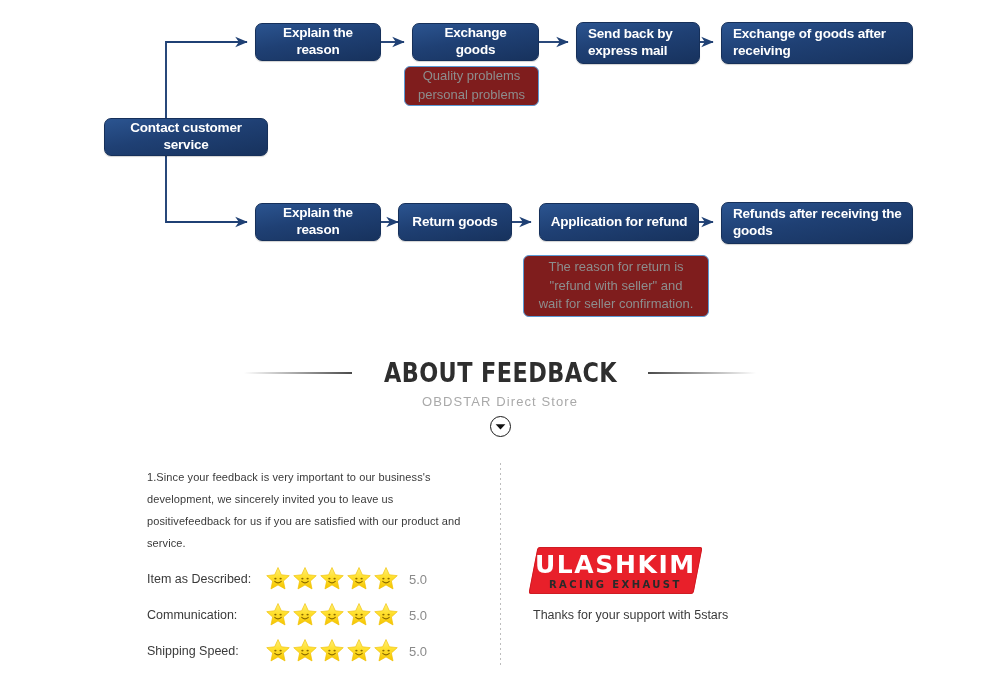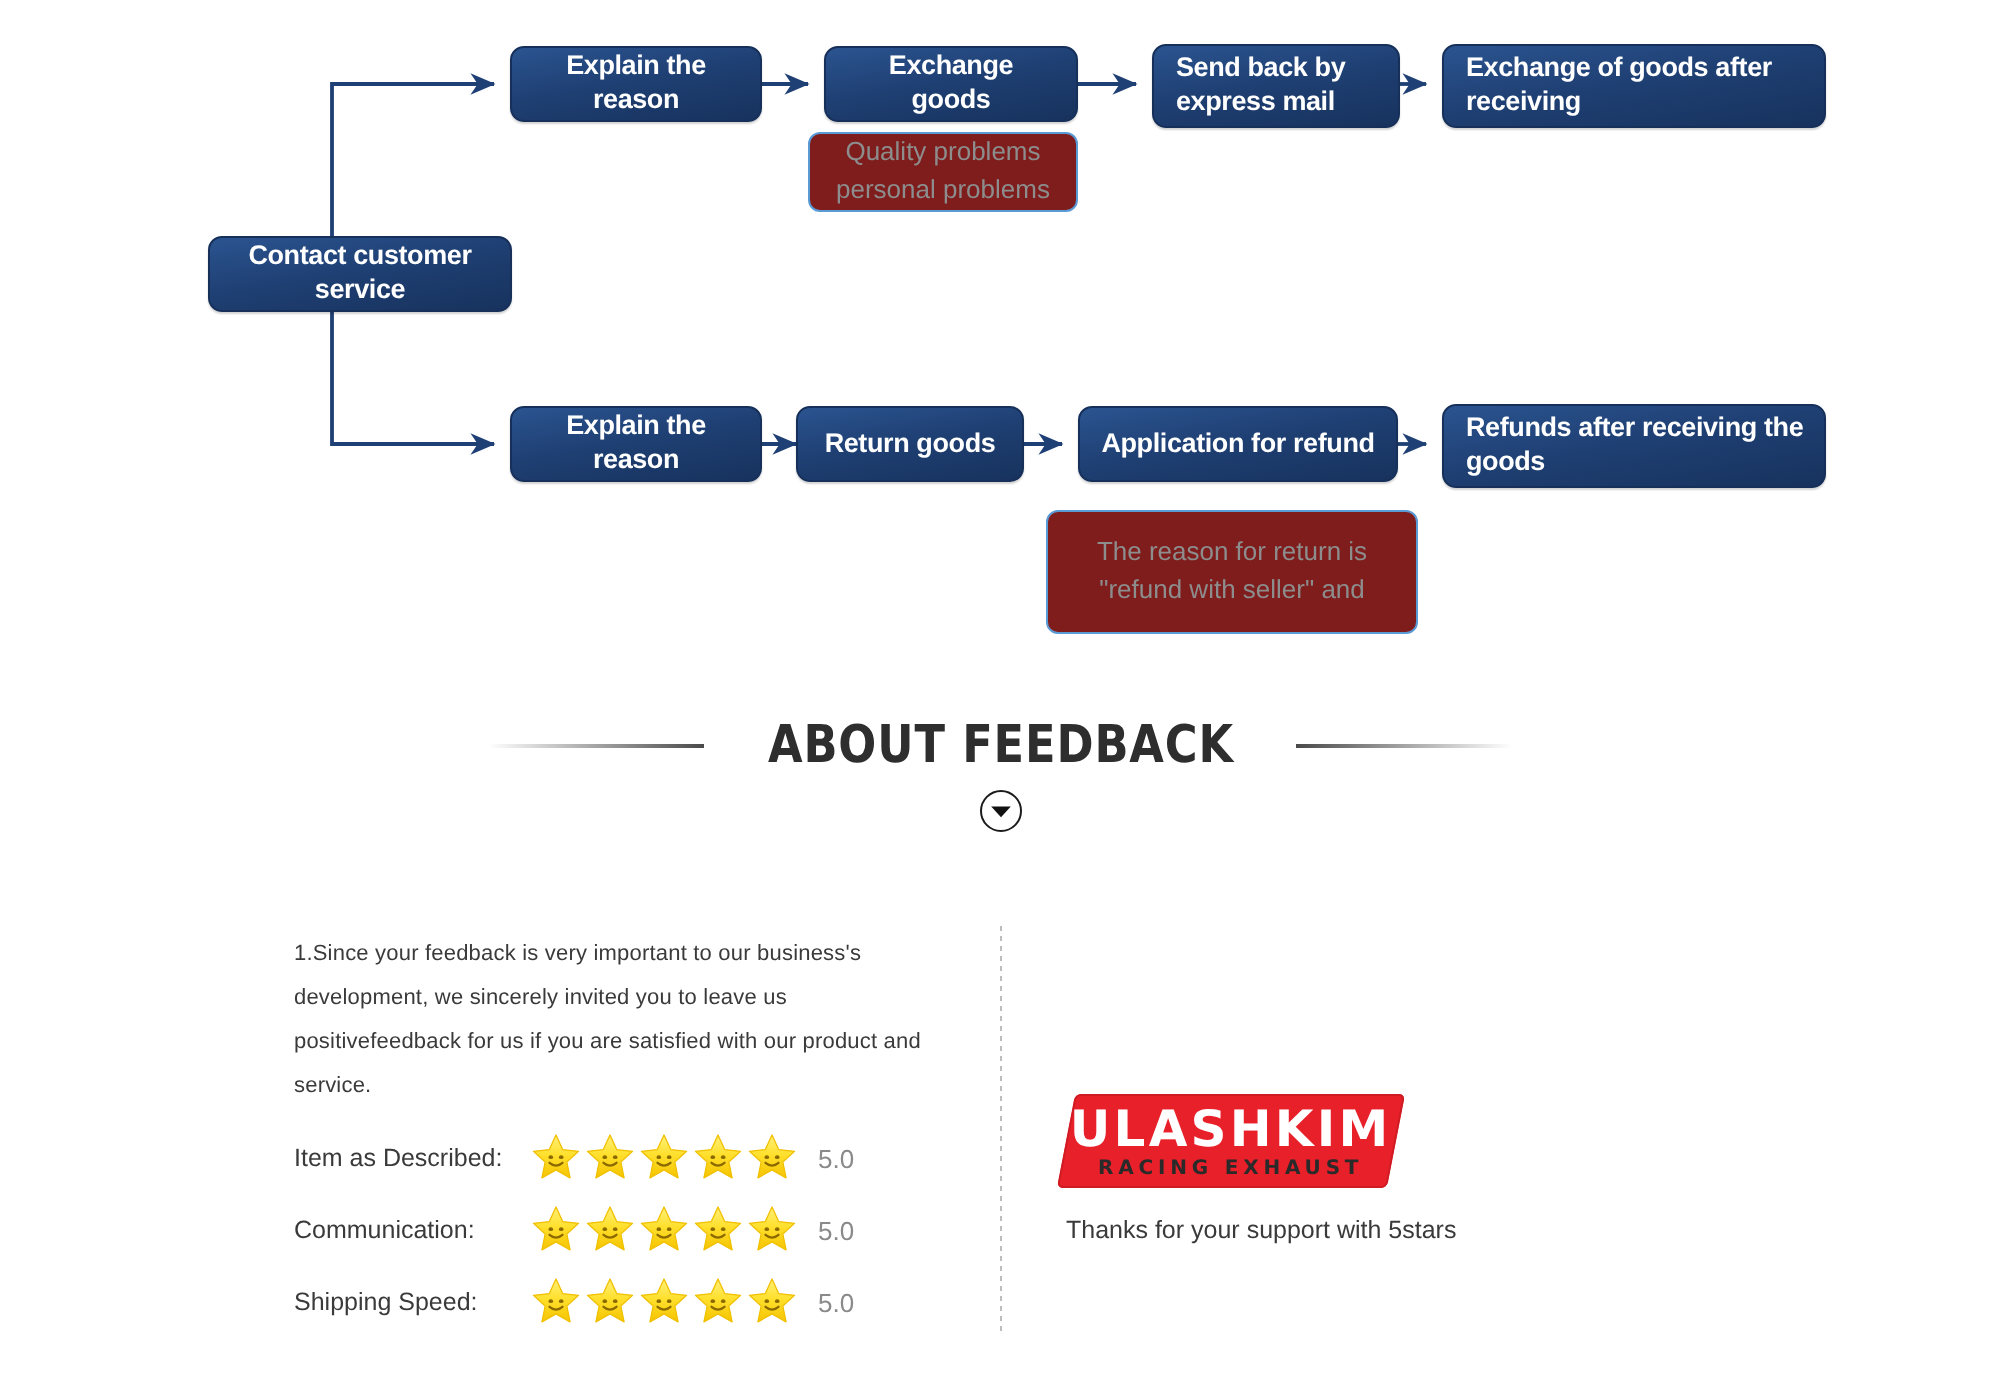--- a/index.html
+++ b/index.html
@@ -216,21 +216,21 @@
       <path d="M381,42 L404,42" marker-end="url(#arw)"></path>
       <path d="M539,42 L568,42" marker-end="url(#arw)"></path>
       <path d="M700,42 L713,42" marker-end="url(#arw)"></path>
 
       <path d="M381,222 L398,222" marker-end="url(#arw)"></path>
       <path d="M512,222 L531,222" marker-end="url(#arw)"></path>
       <path d="M699,222 L713,222" marker-end="url(#arw)"></path>
     </g>
   </svg>
 
-  <div class="node center centerpad" style="left:104px; top:118px; width:152px; height:38px;">
+  <div class="node center centerpad" style="left:104px; top:118px; width:164px; height:38px;">
     <span>Contact customer service</span>
   </div>
 
   <div class="node center centerpad" style="left:255px; top:23px; width:126px; height:38px;">
     <span>Explain the reason</span>
   </div>
   <div class="node center centerpad" style="left:412px; top:23px; width:127px; height:38px;">
     <span>Exchange goods</span>
   </div>
   <div class="node leftpad" style="left:576px; top:22px; width:124px; height:42px;">
@@ -254,29 +254,31 @@
   <div class="node center centerpad" style="left:539px; top:203px; width:160px; height:38px;">
     <span>Application for refund</span>
   </div>
   <div class="node leftpad" style="left:721px; top:202px; width:192px; height:42px;">
     <span>Refunds after receiving the goods</span>
   </div>
 
   <div class="note" style="left:523px; top:255px; width:186px; height:62px;justify-content:center;">
     <span>The reason for return is</span>
     <span>"refund with seller" and</span>
+    <span>wait for seller confirmation.</span>
   </div>
 </div>
 
 <div id="fb-header">
   <div id="fb-title-row">
     <span class="fb-rule left"></span>
     <span id="fb-title">ABOUT FEEDBACK</span>
     <span class="fb-rule right"></span>
   </div>
+  <div id="fb-sub">OBDSTAR Direct Store</div>
   <div id="fb-chevron">
     <svg width="11" height="8" viewBox="0 0 11 8" aria-hidden="true">
       <path d="M0.6 1.2 L5.5 6.6 L10.4 1.2 Z" fill="#111111"></path>
     </svg>
   </div>
 </div>
 
 <div id="cols">
 
   <div id="divider"></div>

